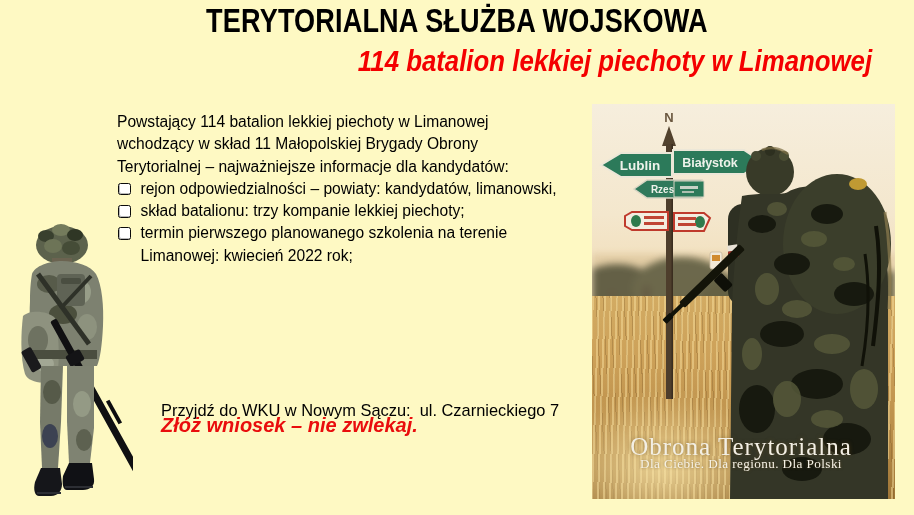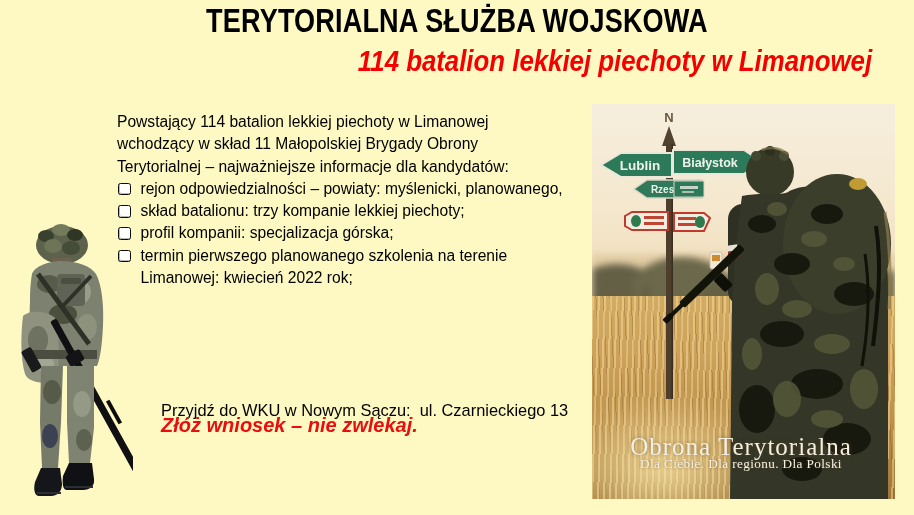--- a/index.html
+++ b/index.html
@@ -64,43 +64,39 @@
   </div>
 
   <div class="body-block">
     <div>Powstający 114 batalion lekkiej piechoty w Limanowej</div>
     <div>wchodzący w skład 11 Małopolskiej Brygady Obrony</div>
     <div>Terytorialnej – najważniejsze informacje dla kandydatów:</div>
     <ul class="bullets">
       <li class="bullet">
         <span class="chk"></span>
         <span>
-          <span>rejon odpowiedzialności – powiaty: myślenicki, planowanego,</span><br>
+          <span>rejon odpowiedzialności – powiaty: kandydatów, limanowski,</span><br>
         </span>
       </li>
       <li class="bullet">
         <span class="chk"></span>
         <span>skład batalionu: trzy kompanie lekkiej piechoty;</span>
-      </li>
-      <li class="bullet">
-        <span class="chk"></span>
-        <span>profil kompanii: specjalizacja górska;</span>
       </li>
       <li class="bullet">
         <span class="chk"></span>
         <span>
           <span>termin pierwszego planowanego szkolenia na terenie</span><br>
           <span>Limanowej: kwiecień 2022 rok;</span>
         </span>
       </li>
     </ul>
   </div>
 
   <div class="contact">
-    <div>Przyjdź do WKU w Nowym Sączu:  ul. Czarnieckiego 13</div>
+    <div>Przyjdź do WKU w Nowym Sączu:  ul. Czarnieckiego 7</div>
   </div>
   <div class="cta">Złóż wniosek – nie zwlekaj.</div>
 
   <svg class="soldier-left" viewBox="0 0 128 284">
 
     <ellipse cx="57" cy="23" rx="26" ry="19" fill="#5c624c"></ellipse>
     <ellipse cx="41" cy="14" rx="8" ry="6" fill="#39402e"></ellipse>
     <ellipse cx="56" cy="8" rx="9" ry="6" fill="#747b5c"></ellipse>
     <ellipse cx="70" cy="13" rx="8" ry="6" fill="#2f3625"></ellipse>
     <ellipse cx="48" cy="24" rx="9" ry="7" fill="#6d7457"></ellipse>

